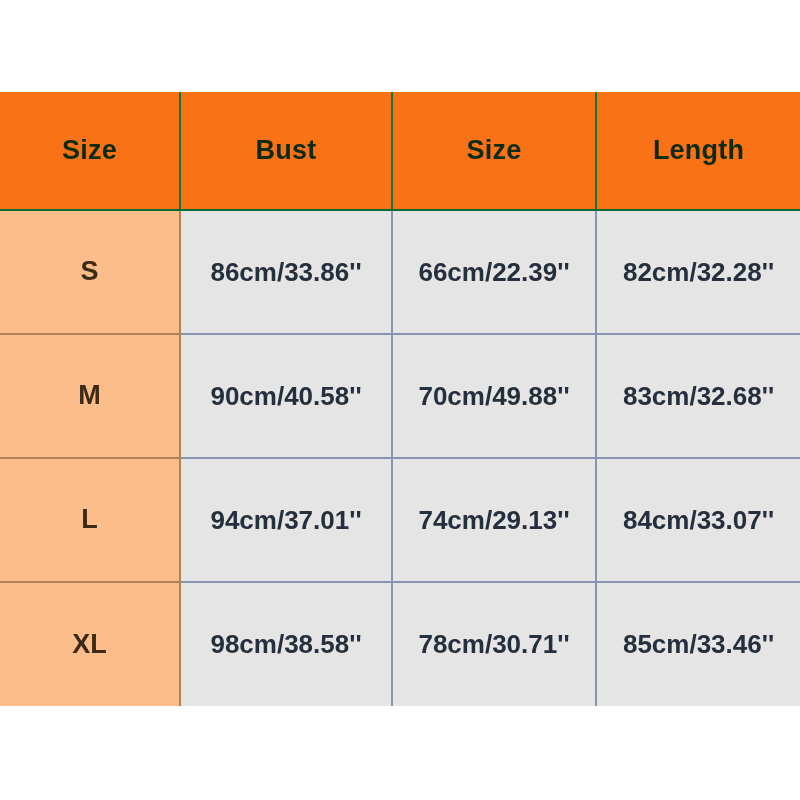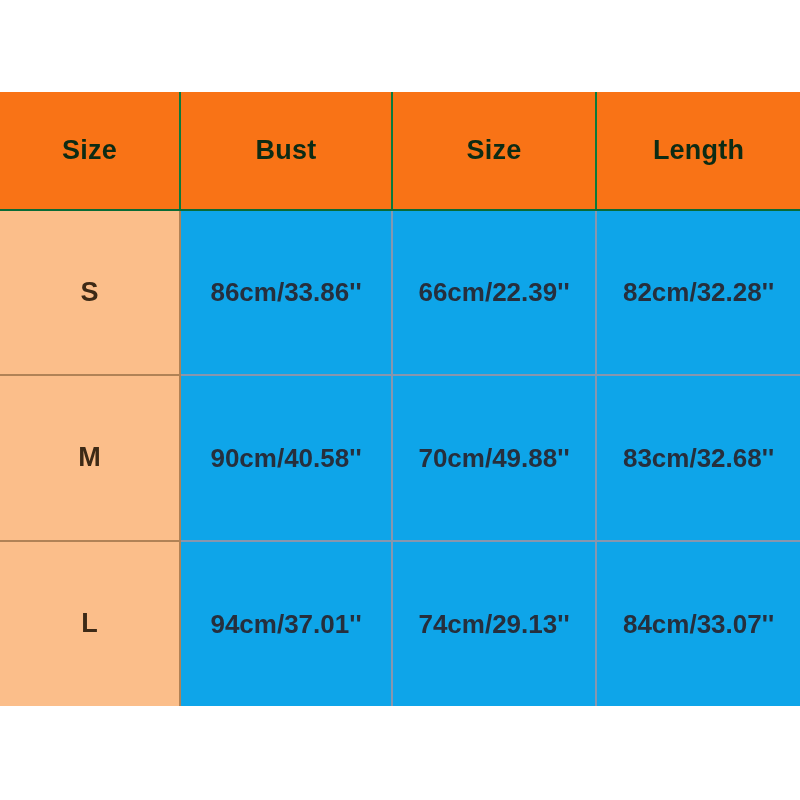--- a/index.html
+++ b/index.html
@@ -73,21 +73,21 @@
   td.size-cell {
     background: #fbbe8a;
     color: #3d2a16;
     font-size: 27px;
     border-right: 2px solid #b08256;
     border-bottom: 2px solid #b08256;
   }
   tbody tr:last-child td.size-cell { border-bottom: none; }
 
   td.val-cell {
-    background: #0ea5e9;
+    background: #e5e5e5;
   }
 
   .cell-text {
     display: block;
     line-height: 1.1;
     white-space: nowrap;
   }
 </style>
 </head>
 <body>
@@ -159,17 +159,31 @@
           <span class="cell-text">94cm/37.01''</span>
         </td>
         <td class="val-cell">
           <span class="cell-text">74cm/29.13''</span>
         </td>
         <td class="val-cell">
           <span class="cell-text">84cm/33.07''</span>
         </td>
       </tr>
 
+      <tr>
+        <td class="size-cell">
+          <span class="cell-text">XL</span>
+        </td>
+        <td class="val-cell">
+          <span class="cell-text">98cm/38.58''</span>
+        </td>
+        <td class="val-cell">
+          <span class="cell-text">78cm/30.71''</span>
+        </td>
+        <td class="val-cell">
+          <span class="cell-text">85cm/33.46''</span>
+        </td>
+      </tr>
 
     </tbody>
   </table>
 
 </div>
 
 </body></html>

